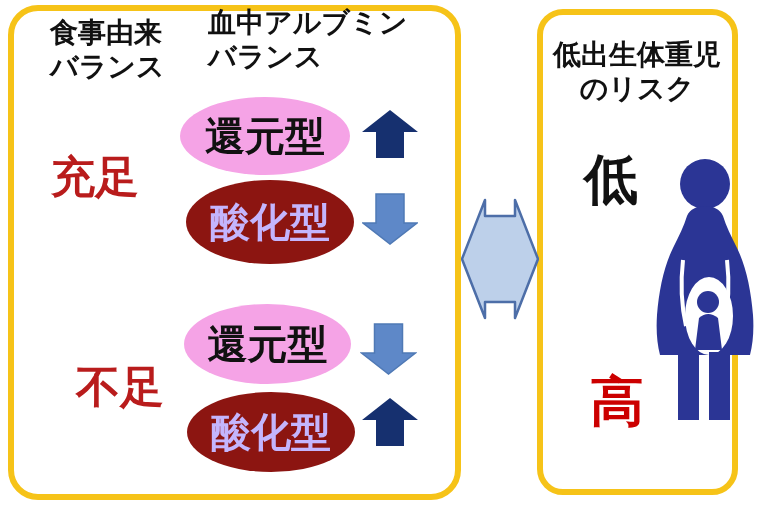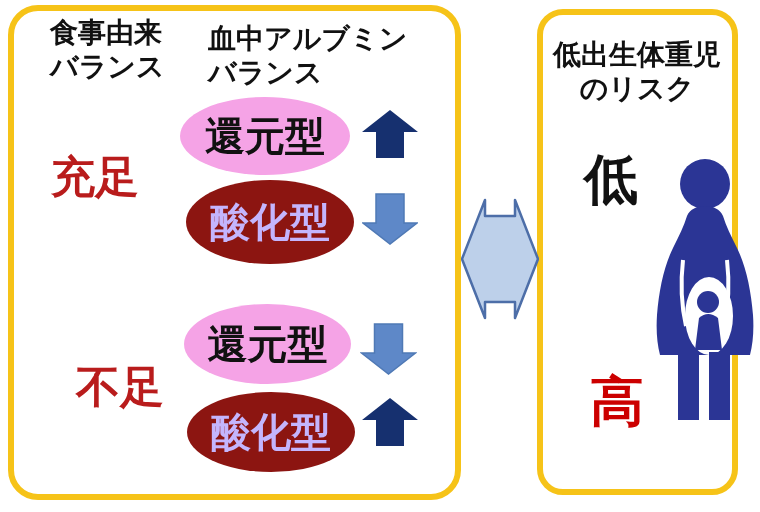--- a/index.html
+++ b/index.html
@@ -71,21 +71,21 @@
 
 <div class="stage">
 
   <div class="panel panel-left"></div>
 
   <div class="hdr" style="left:26px; top:16px;">
     <div>食事由来</div>
     <div>バランス</div>
   </div>
 
-  <div class="hdr" style="left:184px; top:24px;font-family:Liberation Mono, monospace;">
+  <div class="hdr" style="left:184px; top:6px;">
     <div>血中アルブミン</div>
     <div>バランス</div>
   </div>
 
   <div class="row-label" style="left:30px; top:148px;">充足</div>
 
   <div class="ellipse ellipse-pink" style="left:180px; top:97px; width:170px; height:78px;">還元型</div>
   <div class="arrow" style="left:362px; top:110px;">
     <svg width="56" height="48" viewBox="0 0 56 48">
         <polygon class="fill-navy" points="28,0 56,22 42,22 42,48 14,48 14,22 0,22"></polygon>

